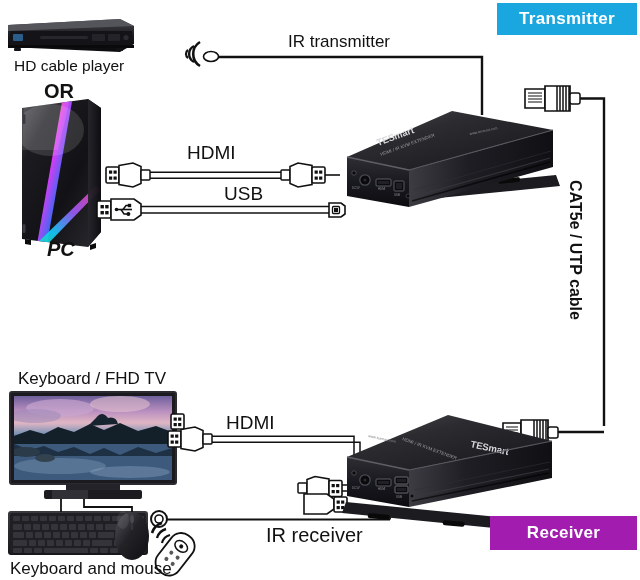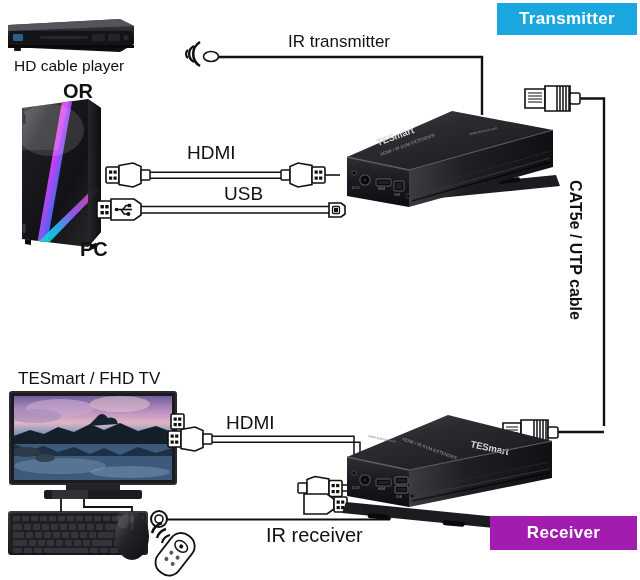--- a/index.html
+++ b/index.html
@@ -7,21 +7,21 @@
     width:640px;height:580px;
     background:#ffffff;
     font-family:"Liberation Sans", sans-serif;
     overflow:hidden;
     position:relative;
   }
   #stage{position:absolute;left:0;top:0;width:640px;height:580px;}
   #stage svg{position:absolute;left:0;top:0;}
   .lbl{position:absolute;color:#111;font-weight:400;white-space:nowrap;}
   .lbl-28{font-size:15.5px;}
-  .lbl-big{font-size:20px;font-weight:700;margin-left:19px;}
+  .lbl-big{font-size:20px;font-weight:700;}
   .lbl-hdmi{font-size:19px;}
   .banner{
     position:absolute;display:flex;align-items:center;justify-content:center;
     color:#ffffff;font-weight:700;font-size:17px;letter-spacing:.3px;
   }
   .rot90{transform-origin:0 0;}
 </style>
 </head>
 <body>
 
@@ -455,39 +455,40 @@
       <text x="378" y="490" fill="#8d8d93" font-size="2.9" font-family="Liberation Sans, sans-serif">HDMI</text>
       <text x="396" y="498" fill="#8d8d93" font-size="2.9" font-family="Liberation Sans, sans-serif">USB</text>
     </g>
 
   </svg>
 
   <div class="lbl lbl-28" style="left:14px;top:57px;">HD cable player</div>
 
   <div class="lbl lbl-big" style="left:44px;top:80px;">OR</div>
 
-  <div class="lbl lbl-big" style="left:61px;top:238px;">PC</div>
+  <div class="lbl lbl-big" style="left:47px;top:238px;font-style:italic;">PC</div>
 
   <div class="lbl lbl-28" style="left:276px;top:32px;font-size:17px;margin-left:12px;">IR transmitter</div>
 
   <div class="lbl lbl-hdmi" style="left:187px;top:142px;">HDMI</div>
 
   <div class="lbl lbl-hdmi" style="left:224px;top:183px;">USB</div>
 
   <div class="lbl" style="left:0;top:0;">
     <span class="rot90" style="position:absolute;left:584px;top:180px;transform:rotate(90deg);
           font-size:16px;font-weight:700;display:inline-block;">CAT5e / UTP cable</span>
   </div>
 
-  <div class="lbl lbl-28" style="left:18px;top:369px;font-size:17px;">TESmart / FHD TV</div>
+  <div class="lbl lbl-28" style="left:18px;top:369px;font-size:17px;">Keyboard / FHD TV</div>
 
   <div class="lbl lbl-hdmi" style="left:226px;top:412px;">HDMI</div>
 
   <div class="lbl lbl-28" style="left:266px;top:524px;font-size:20px;">IR receiver</div>
 
+  <div class="lbl lbl-28" style="left:10px;top:559px;font-size:17px;">Keyboard and mouse</div>
 
   <div class="banner" style="left:497px;top:3px;width:140px;height:32px;background:#1aa7e0;">
     <span>Transmitter</span>
   </div>
 
   <div class="banner" style="left:490px;top:516px;width:147px;height:34px;background:#a21caf;">
     <span>Receiver</span>
   </div>
 
 </div>

